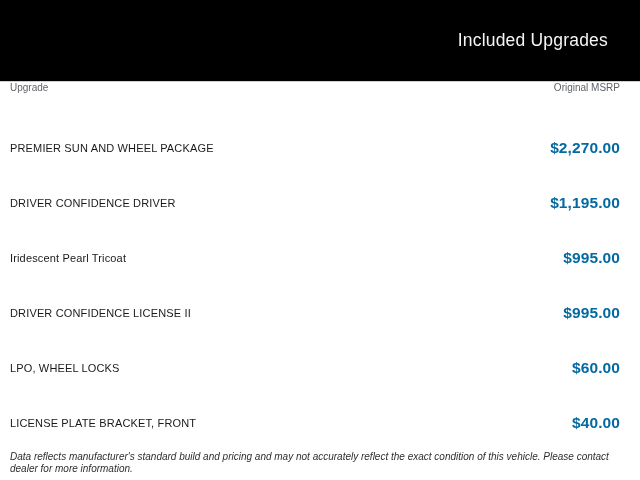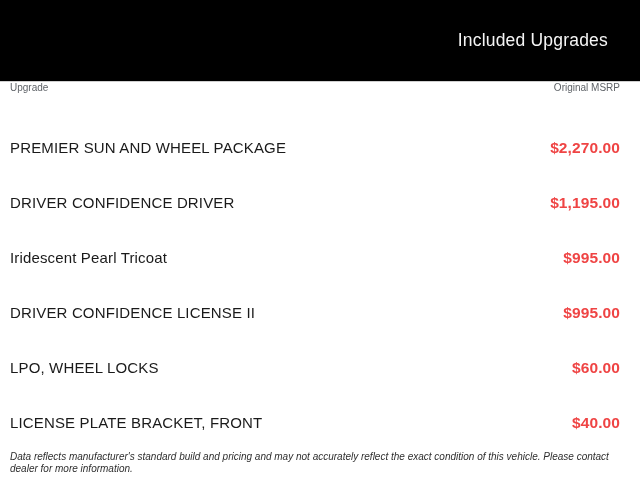--- a/index.html
+++ b/index.html
@@ -45,28 +45,28 @@
   }
 
   .rows { margin-top: 6px; }
   .row {
     height: 55px;
     display: flex;
     justify-content: space-between;
     align-items: center;
   }
   .row-name {
-    font-size: 15px;
+    font-size: 11px;
     color: #1a1a1a;
     letter-spacing: 0.15px;
   }
   .row-price {
     font-size: 15.5px;
     font-weight: 700;
-    color: #ef4444;
+    color: #0369a1;
     letter-spacing: 0.1px;
   }
 
   .disclaimer {
     font-size: 10px;
     line-height: 12px;
     font-style: italic;
     color: #2e2e2e;
     padding-top: 1px;
   }

